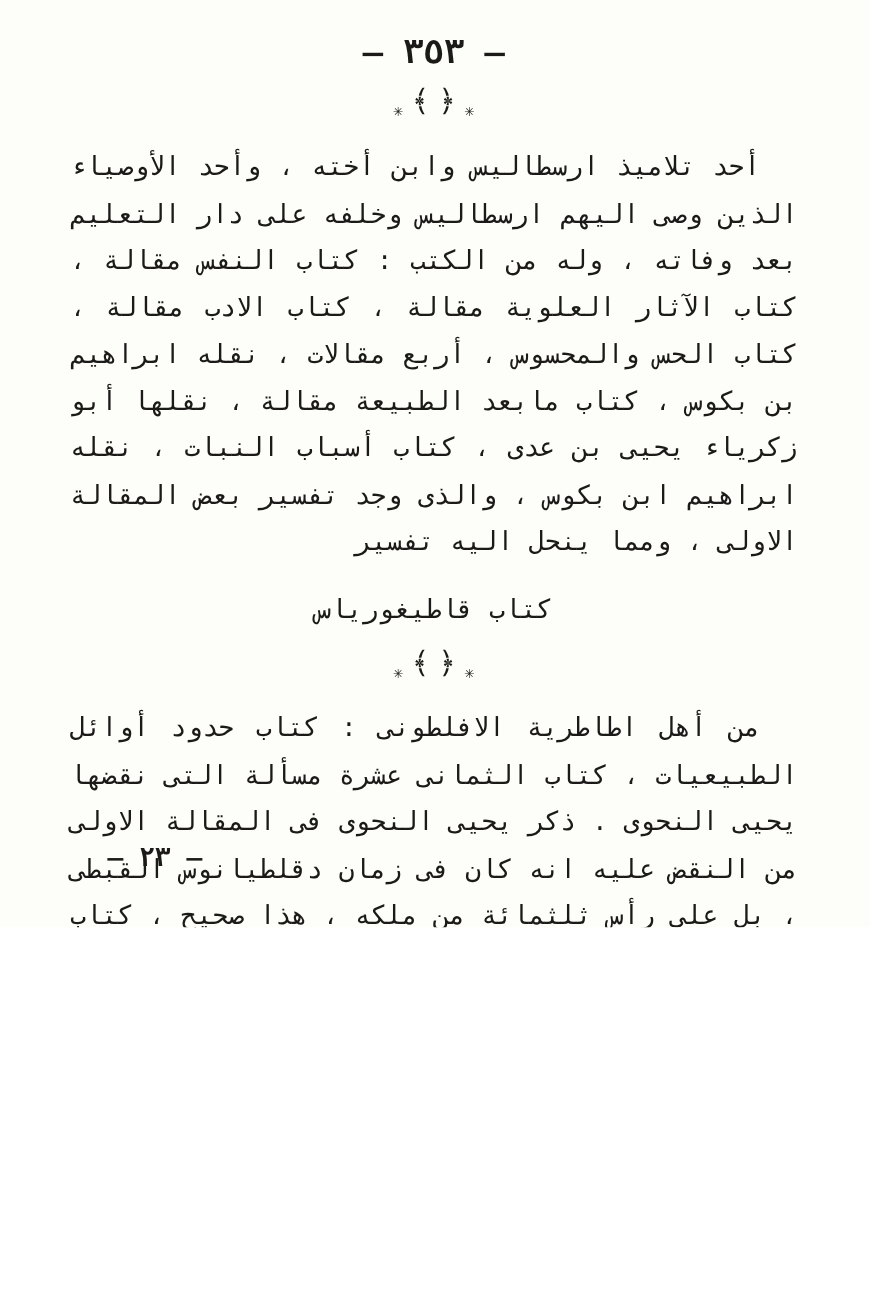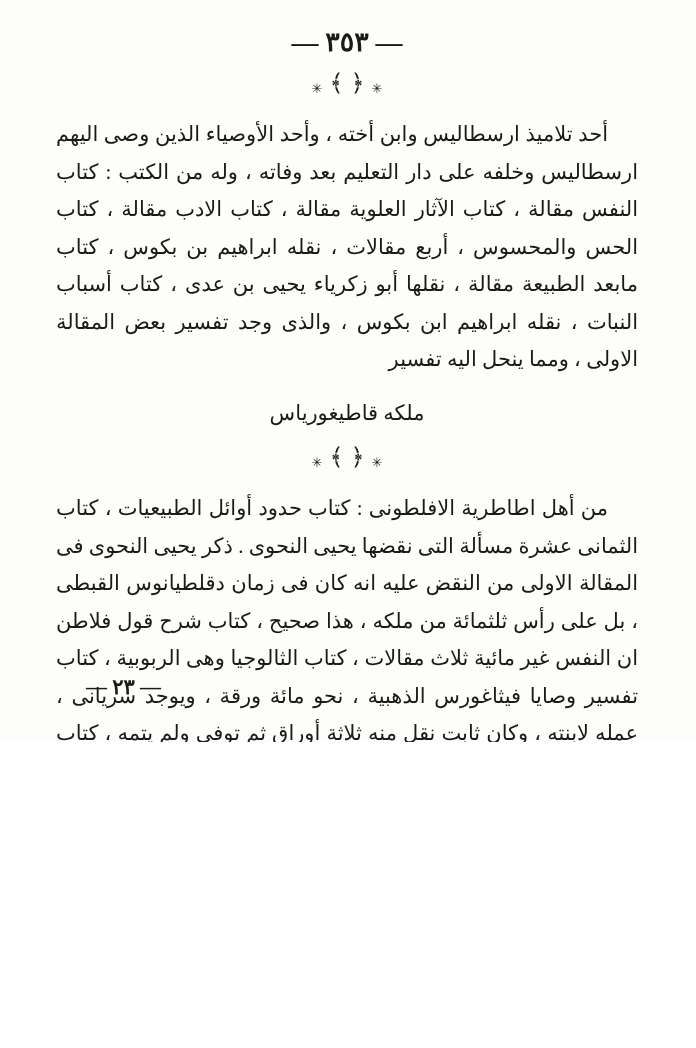--- a/index.html
+++ b/index.html
@@ -7,21 +7,21 @@
     padding: 0;
     background: #ffffff;
   }
   .page {
     position: relative;
     width: 696px;
     height: 742px;
     margin: 0 auto;
     background: #fdfdfa;
     color: #1b1a18;
-    font-family: Liberation Serif, serif;
+    font-family: Liberation Mono, monospace;
     overflow: hidden;
   }
   .content {
     position: absolute;
     top: 26px;
     right: 42px;
     left: 40px;
   }
   .page-num-top {
     text-align: center;
@@ -87,21 +87,21 @@
     <div class="page-num-top">— ٣٥٣ —</div>
 
     <section>
       <div class="heading">
         <span class="star">✳</span>
         <span class="bracket">﴿</span>
         <span class="bracket">﴾</span>
         <span class="star">✳</span>
       </div>
       <p class="para" lang="ar">أحد تلاميذ ارسطاليس وابن أخته ، وأحد الأوصياء الذين وصى اليهم ارسطاليس وخلفه على دار التعليم بعد وفاته ، وله من الكتب : كتاب النفس مقالة ، كتاب الآثار العلوية مقالة ، كتاب الادب مقالة ، كتاب الحس والمحسوس ، أربع مقالات ، نقله ابراهيم بن بكوس ، كتاب مابعد الطبيعة مقالة ، نقلها أبو زكرياء يحيى بن عدى ، كتاب أسباب النبات ، نقله ابراهيم ابن بكوس ، والذى وجد تفسير بعض المقالة الاولى ، ومما ينحل اليه تفسير</p>
-      <div class="tail" lang="ar">ملكه قاطيغورياس</div>
+      <div class="tail" lang="ar">كتاب قاطيغورياس</div>
     </section>
 
     <section>
       <div class="heading">
         <span class="star">✳</span>
         <span class="bracket">﴿</span>
         <span class="bracket">﴾</span>
         <span class="star">✳</span>
       </div>
       <p class="para" lang="ar">من أهل اطاطرية الافلطونى : كتاب حدود أوائل الطبيعيات ، كتاب الثمانى عشرة مسألة التى نقضها يحيى النحوى . ذكر يحيى النحوى فى المقالة الاولى من النقض عليه انه كان فى زمان دقلطيانوس القبطى ، بل على رأس ثلثمائة من ملكه ، هذا صحيح ، كتاب شرح قول فلاطن ان النفس غير مائية ثلاث مقالات ، كتاب الثالوجيا وهى الربوبية ، كتاب تفسير وصايا فيثاغورس الذهبية ، نحو مائة ورقة ، ويوجد سريانى ، عمله لابنته ، وكان ثابت نقل منه ثلاثة أوراق ثم توفى ولم يتمه ، كتاب الجواهر العالية مقالة ، كتاب برقلس ويسمى ديادوخس أى عقيب فلاطن فى العشر مسائل ، كتاب الحيز الاول ، كتاب المسائل العشر المعضلات ، كتاب الجزء الذى لايتجزأ ، كتاب فى المثل الذى قاله فلاطن فى كتابه المسمى غورغياس سريانى ، كتاب تفسير المقالة العاشرة فى السير ، خرج سريانى ، كتاب برقلس الافلاطونى الموسوم بسطوخوسيس الصغرى ، كتاب برقلس فى تفسير فادن فى النفس سريانى ، وقد نقل منه أبو على بن</p>

